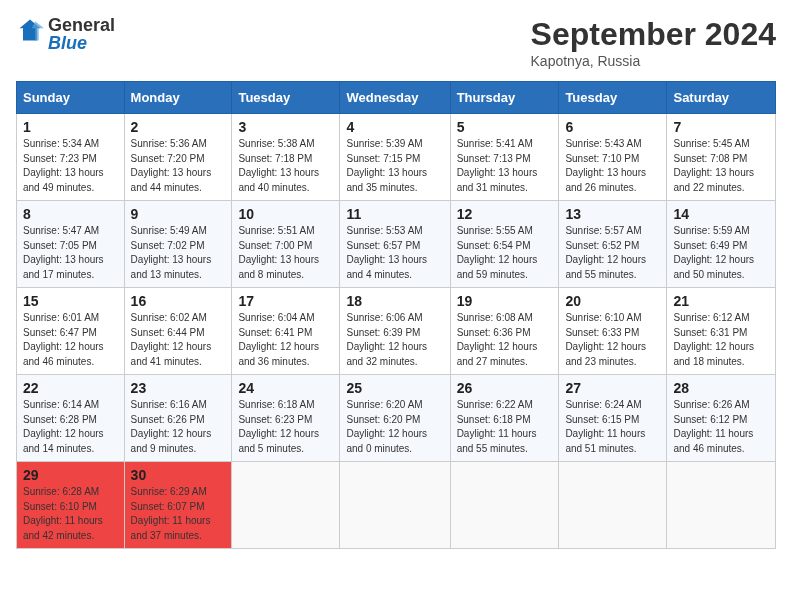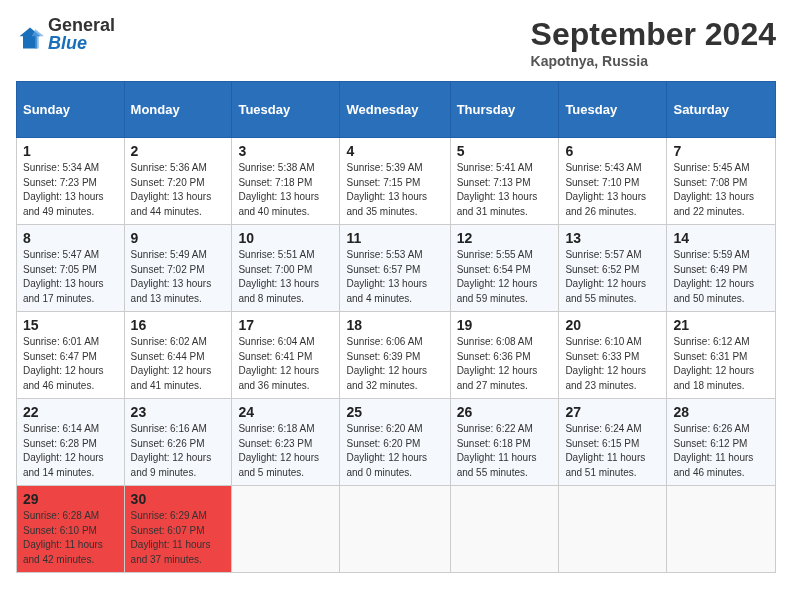--- a/index.html
+++ b/index.html
@@ -11,21 +11,21 @@
       padding: 16px;
     }
     .header {
       display: flex;
       justify-content: space-between;
       align-items: flex-start;
       margin-bottom: 12px;
     }
     .logo {
       display: flex;
-      align-items: flex-end;
+      align-items: flex-start;
       gap: 4px;
     }
     .logo-text {
       font-size: 18px;
       font-weight: bold;
       line-height: 1;
     }
     .logo-text span.general { color: #333; }
     .logo-text span.blue { color: #1a6fba; font-style: italic; }
     .logo-icon {
@@ -35,30 +35,29 @@
     .title-block {
     }
     .month-title {
       font-size: 32px;
       font-weight: bold;
       color: #333;
     }
     .location {
       font-size: 14px;
       color: #555;
-      font-weight: bold;
     }
     .calendar {
       width: 100%;
       border-collapse: collapse;
     }
     .calendar th {
       background: #2a6fba;
       color: #fff;
-      padding: 20px 6px;
+      padding: 8px 6px;
       font-size: 13px;
       font-weight: bold;
       border: 1px solid #2060a8;
       text-align: left;
     }
     .calendar td {
       border: 1px solid #ccc;
       vertical-align: top;
       padding: 5px 6px;
       width: 113px;

